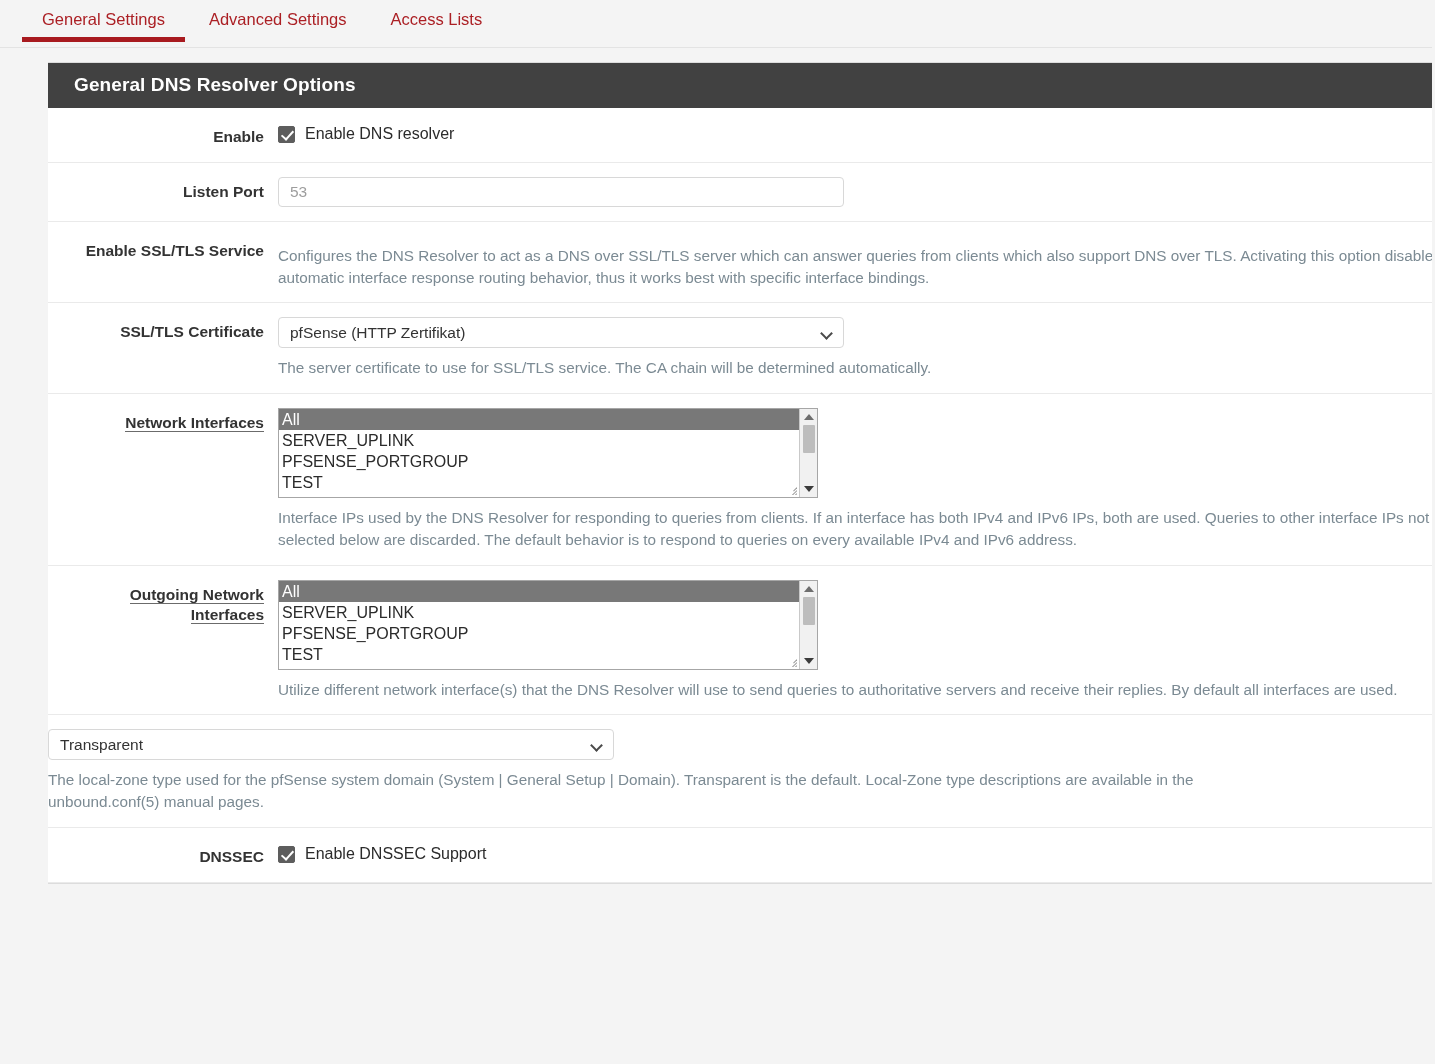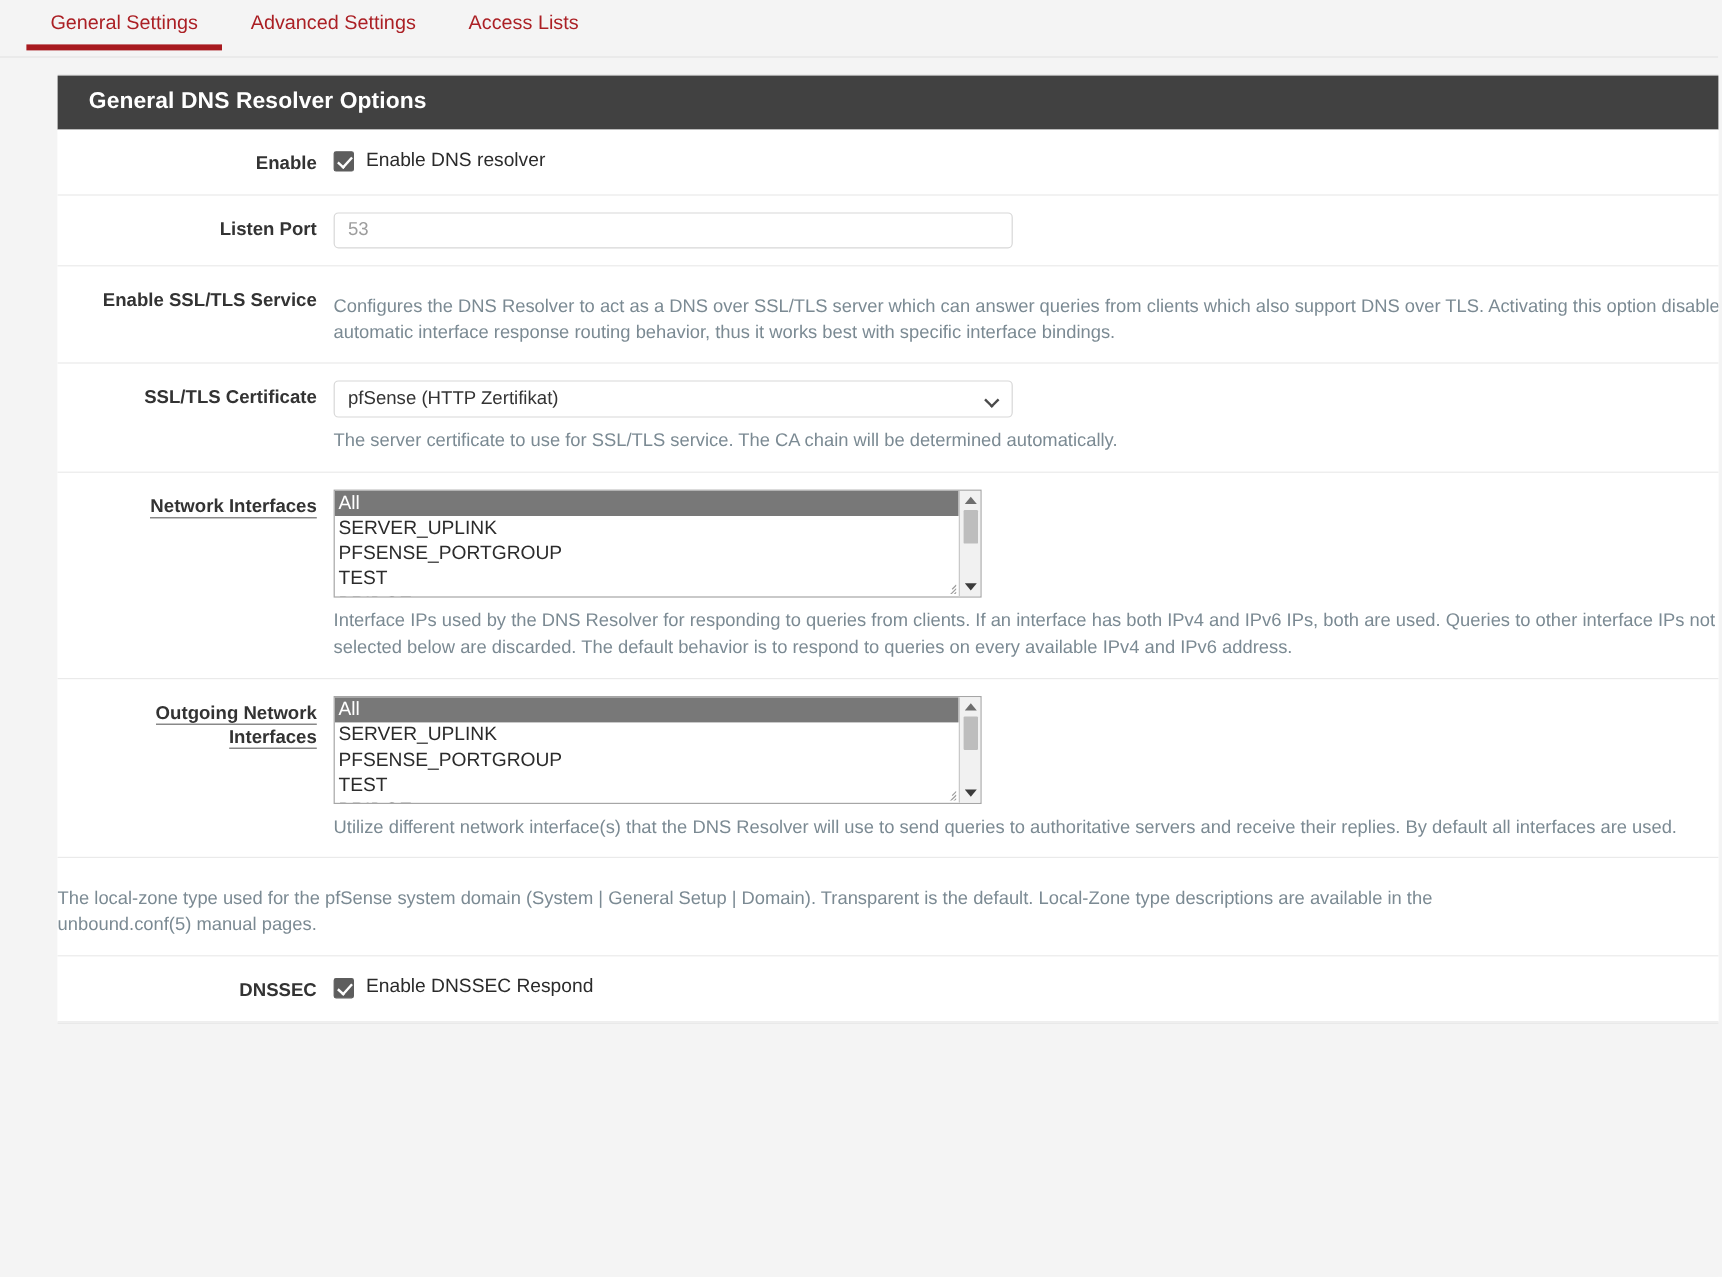--- a/index.html
+++ b/index.html
@@ -358,29 +358,35 @@
                 <i></i>
                 <i></i>
               </span>
           </div>
           <div class="help">Utilize different network interface(s) that the DNS Resolver will use to send queries to authoritative servers and receive their replies. By default all interfaces are used.</div>
         </div>
       </div>
 
       <div class="row">
         <div class="row-field">
+          <div class="sel-wrap">
+            <select class="tselect">
+              <option>Transparent</option>
+            </select>
+            <span class="sel-arrow"></span>
+          </div>
           <div class="help">The local-zone type used for the pfSense system domain (System | General Setup | Domain). Transparent is the default. Local-Zone type descriptions are available in the unbound.conf(5) manual pages.</div>
         </div>
       </div>
 
       <div class="row">
         <div class="row-label">DNSSEC</div>
         <div class="row-field">
           <div class="chkline">
             <span class="chkbox on"></span>
-            <span class="chklabel">Enable DNSSEC Respond</span>
+            <span class="chklabel">Enable DNSSEC Support</span>
           </div>
         </div>
       </div>
 
     </div>
   </div>
 </div>
 
 </body></html>

